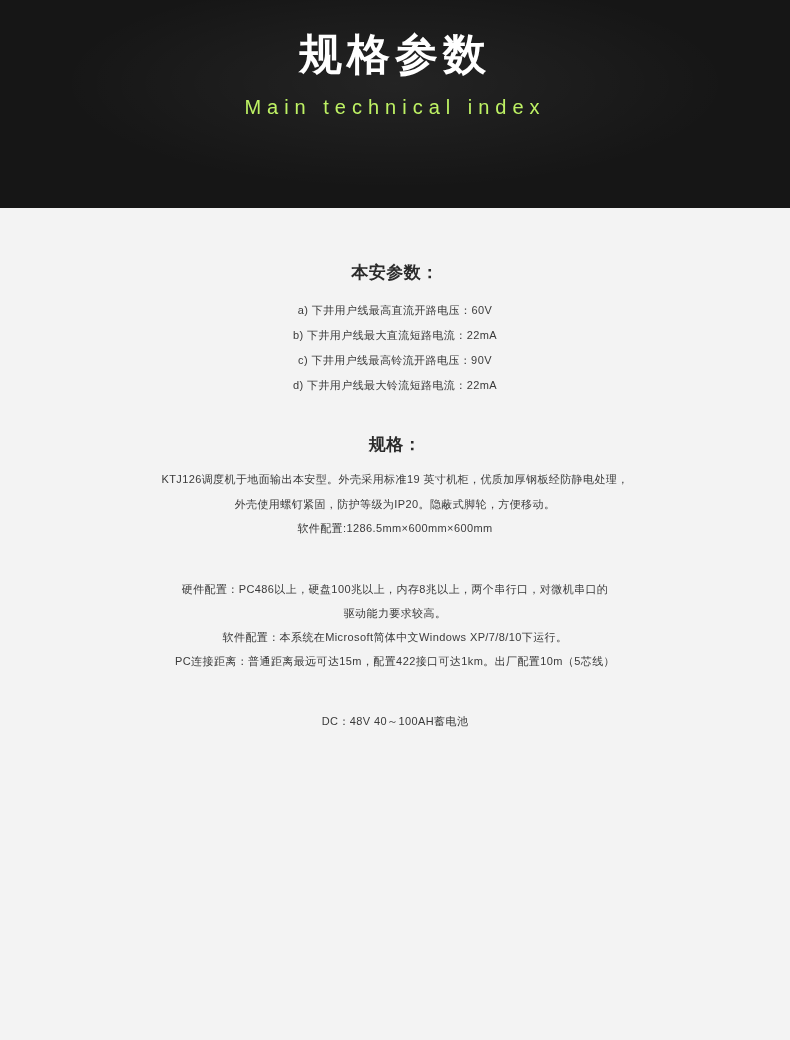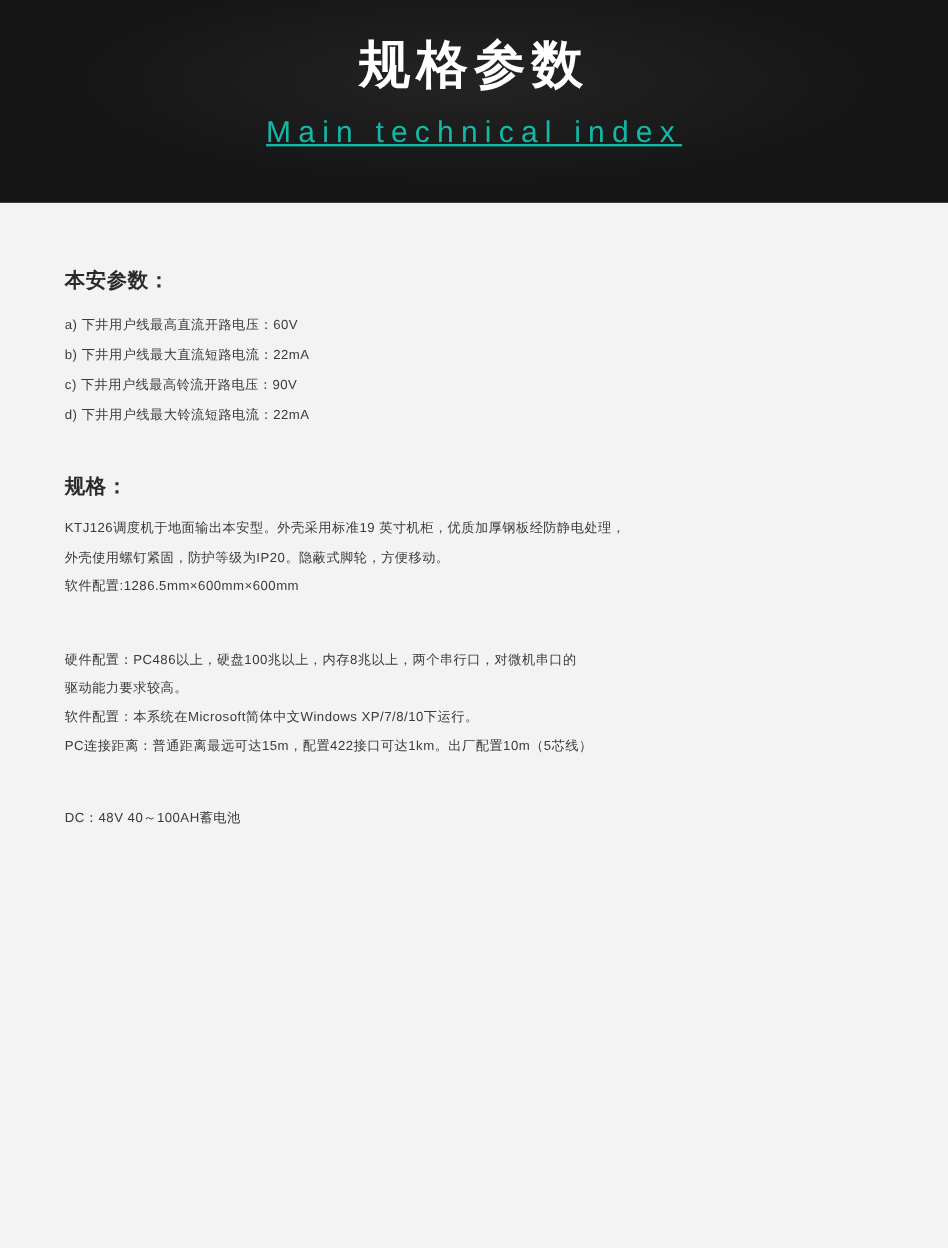--- a/index.html
+++ b/index.html
@@ -20,21 +20,21 @@
     width: 790px;
     height: 1040px;
     background: #f3f3f3;
     box-sizing: border-box;
   }
 
   
   .header {
     position: relative;
     width: 790px;
-    height: 169px;
+    height: 208px;
     background: #161616;
     overflow: hidden;
   }
   .header::after {
     
     content: "";
     position: absolute;
     left: 0; top: 0; right: 0; bottom: 0;
     background: radial-gradient(ellipse at 50% 40%, rgba(255,255,255,0.06) 0%, rgba(255,255,255,0.0) 60%);
     pointer-events: none;
@@ -48,38 +48,38 @@
   .header-title {
     color: #ffffff;
     font-size: 43px;
     font-weight: bold;
     letter-spacing: 5px;
     line-height: 1.25;
     margin: 0;
     font-family: "DejaVu Sans", "Liberation Sans", sans-serif;
   }
   .header-subtitle {
-    color: #14b8a6;
-    font-size: 25px;
+    color: #bef264;
+    font-size: 20px;
     letter-spacing: 6px;
     margin-top: 14px;
     font-weight: normal;
     font-family: "Liberation Sans", sans-serif;
-    text-decoration: underline;
   }
 
   
   .content {
     position: relative;
     padding: 52px 54px 0 54px;
     box-sizing: border-box;
   }
 
   .section {
     margin-bottom: 30px;
+    text-align: center;
   }
   .section:last-child {
     margin-bottom: 0;
   }
 
   .section-title {
     font-size: 17px;
     color: #333;
     margin: 0 0 13px 0;
     line-height: 1.5;

